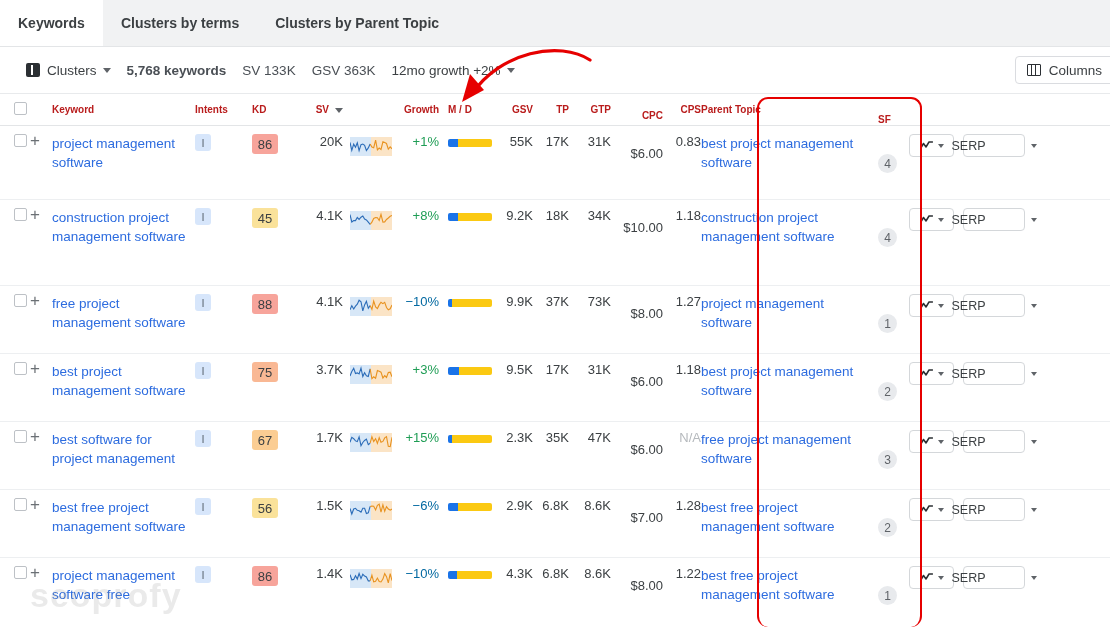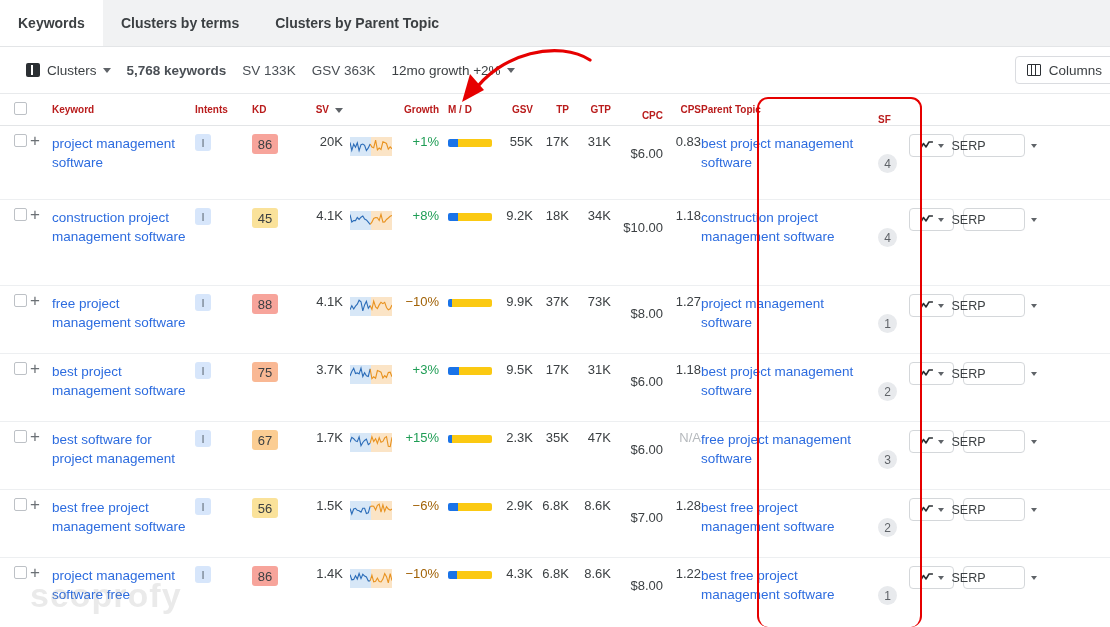--- a/index.html
+++ b/index.html
@@ -172,21 +172,21 @@
     cursor:pointer;
   }
   .kd {
     display:inline-flex; align-items:center; justify-content:center;
     width:26px;height:20px;
     border-radius:3px;
     font-size:13px; color:#3c4043;
   }
   .sv { font-size:13px; }
   .growth-pos { color:#1f9d55; font-size:13px; }
-  .growth-neg { color:#a16207; font-size:13px; }
+  .growth-neg { color:#0369a1; font-size:13px; }
   .na { color:#b5b9bd; }
 
   .spark { width:42px;height:22px; display:block; }
   .mdbar {
     height:8px; width:44px;
     border-radius:2px; overflow:hidden;
     display:flex; margin-top:5px;
   }
   .mdbar .m { background:#1a73e8; }
   .mdbar .d { background:#fbc912; flex:1 1 auto; }

